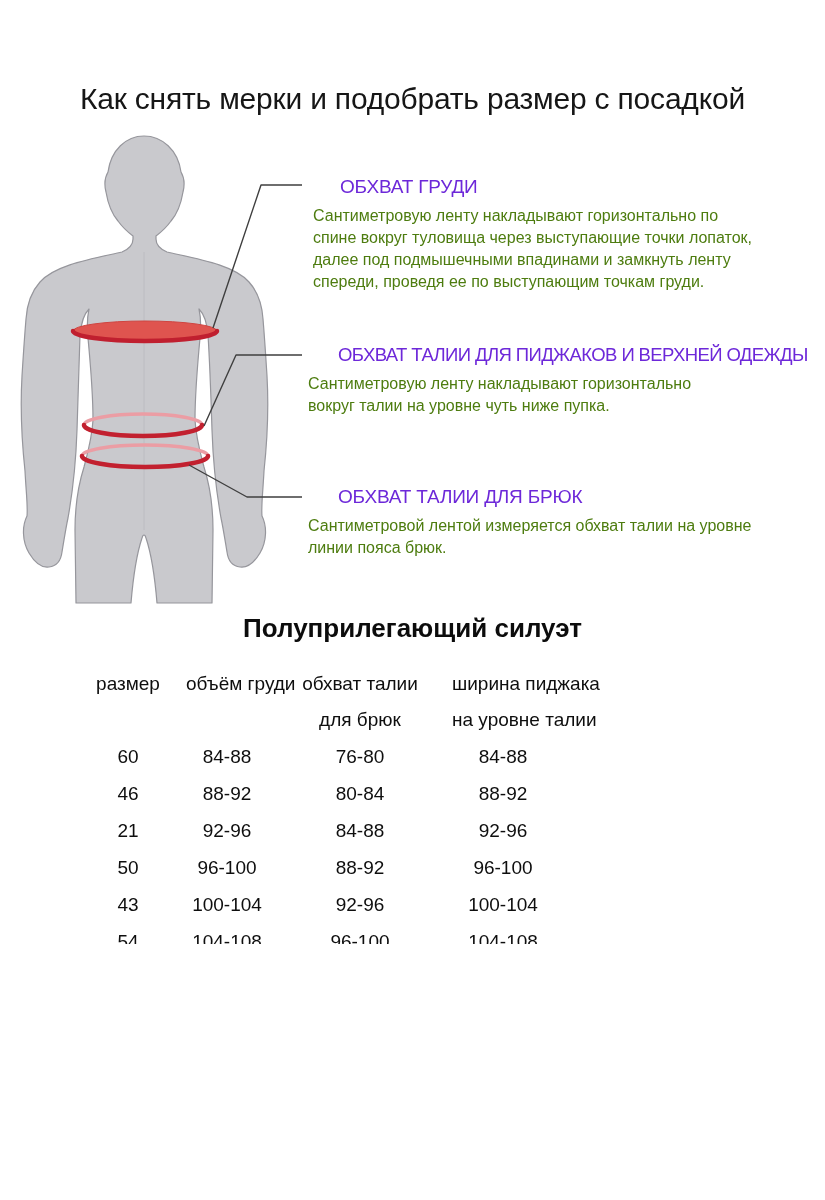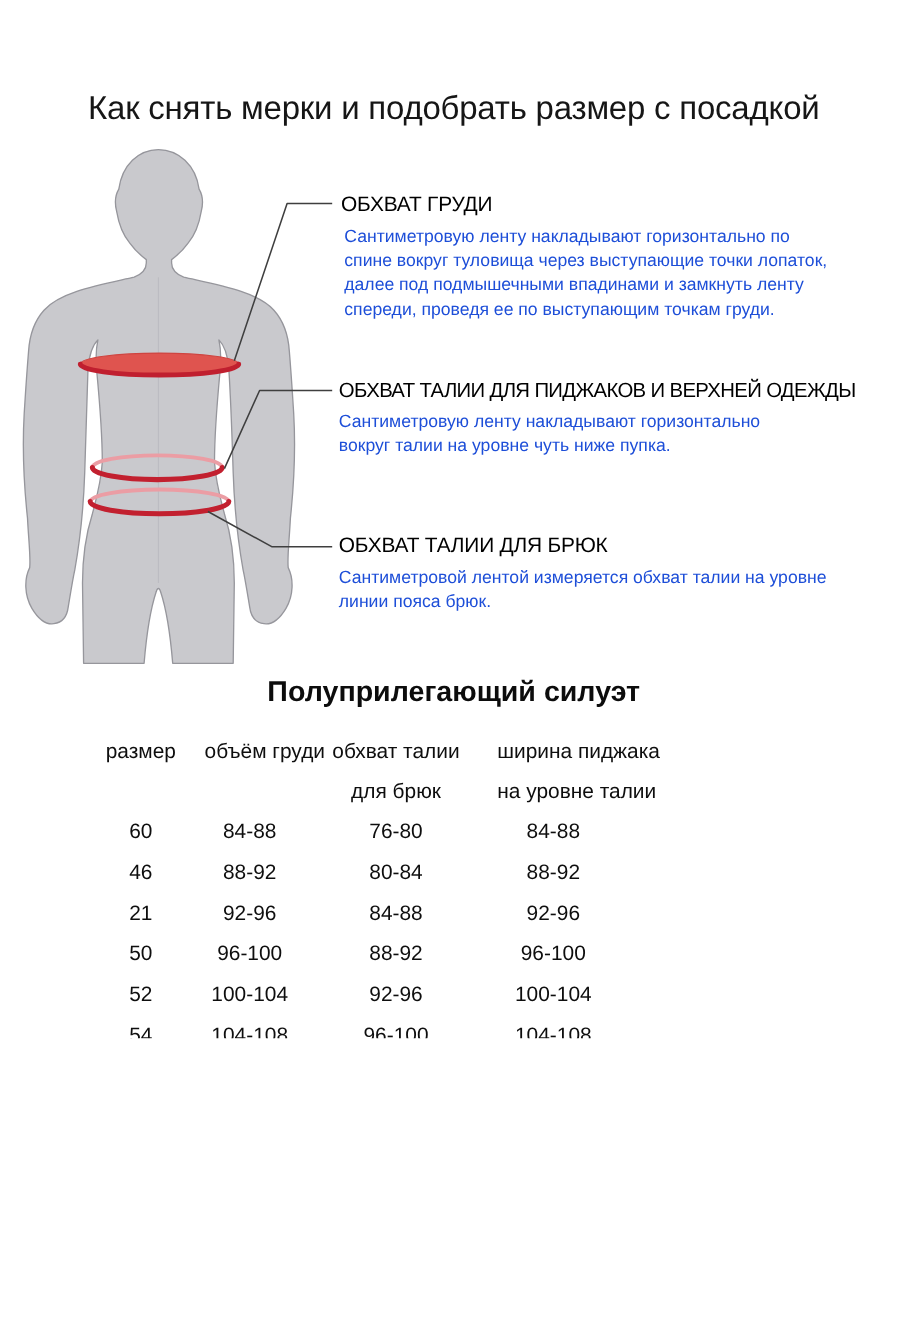--- a/index.html
+++ b/index.html
@@ -2,23 +2,23 @@
 <html lang="ru"><head>
 <meta charset="utf-8">
 <style>
   html,body{margin:0;padding:0;background:#ffffff;}
   .page{position:relative;width:825px;height:944px;background:#ffffff;overflow:hidden;
         font-family:"Liberation Sans",sans-serif;color:#111;}
   .title{position:absolute;top:82px;left:0;width:825px;text-align:center;
          font-size:30px;letter-spacing:-0.2px;color:#161616;}
   .illustration{position:absolute;top:120px;left:0;width:825px;height:500px;}
   .ann{position:absolute;}
-  .ann-h{font-size:19px;letter-spacing:-0.2px;white-space:nowrap;color:#000000;}
+  .ann-h{font-size:19px;letter-spacing:-0.2px;white-space:nowrap;color:#6d28d9;margin-left:30px;}
   .ann-h.tight{font-size:18.5px;letter-spacing:-0.6px;}
-  .ann-b{font-size:16px;line-height:22px;white-space:pre-line;margin-top:7px;color:#1d4ed8;}
+  .ann-b{font-size:16px;line-height:22px;white-space:pre-line;margin-top:7px;color:#4d7c0f;}
   .tbl-title{position:absolute;top:613px;left:0;width:825px;text-align:center;
              font-size:26px;font-weight:bold;color:#0c0c0c;}
   .grid{position:absolute;left:70px;top:666px;display:grid;
         grid-template-columns:116px 82px 184px 102px;font-size:19px;color:#0e0e0e;}
   .cell{text-align:center;white-space:nowrap;}
   .hr{height:36px;line-height:36px;}
   .dr{height:37px;line-height:37px;}
 </style>
 </head>
 <body>
@@ -149,21 +149,21 @@
     <div class="cell dr">21</div>
     <div class="cell dr">92-96</div>
     <div class="cell dr">84-88</div>
     <div class="cell dr">92-96</div>
 
     <div class="cell dr">50</div>
     <div class="cell dr">96-100</div>
     <div class="cell dr">88-92</div>
     <div class="cell dr">96-100</div>
 
-    <div class="cell dr">52</div>
+    <div class="cell dr">43</div>
     <div class="cell dr">100-104</div>
     <div class="cell dr">92-96</div>
     <div class="cell dr">100-104</div>
 
     <div class="cell dr">54</div>
     <div class="cell dr">104-108</div>
     <div class="cell dr">96-100</div>
     <div class="cell dr">104-108</div>
 
     <div class="cell dr">56</div>

